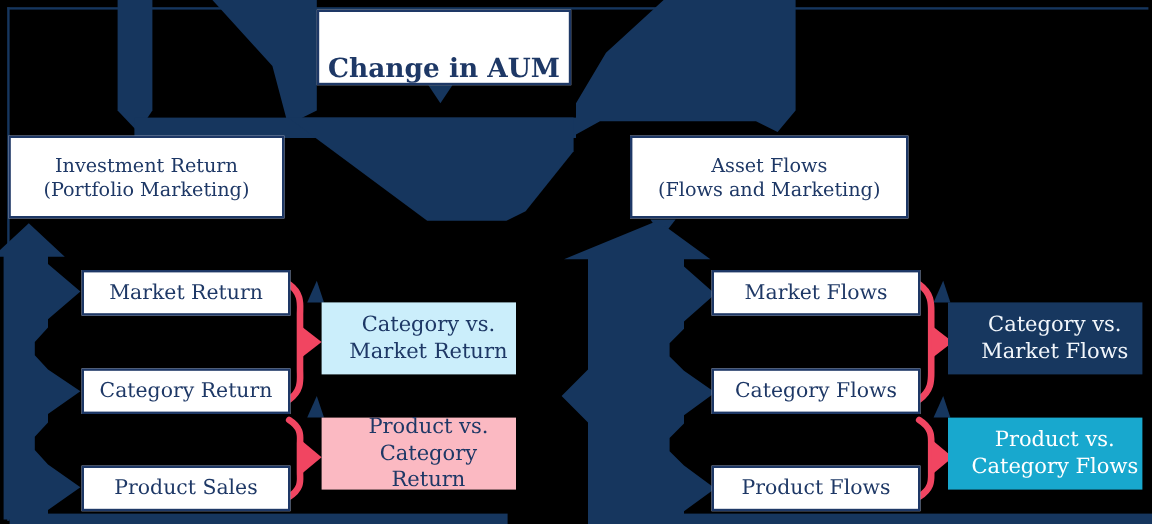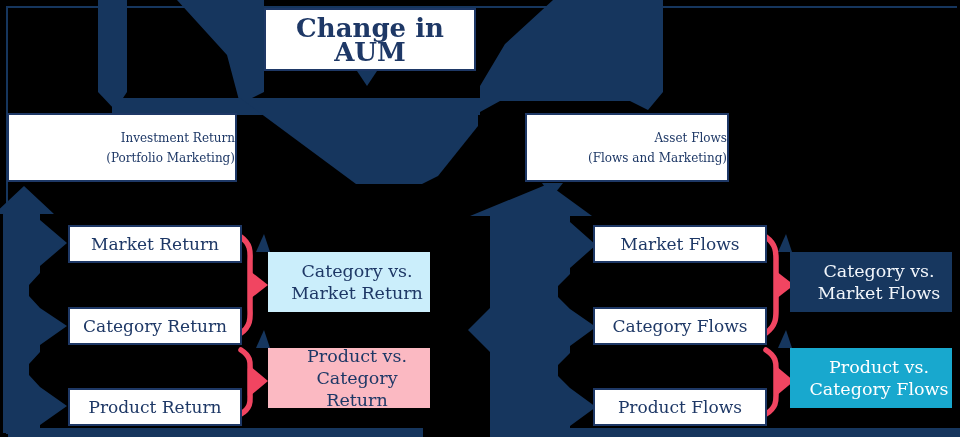--- a/index.html
+++ b/index.html
@@ -7,22 +7,22 @@
     position:relative;width:960px;height:437px;background:#000;
     overflow:hidden;font-family:"DejaVu Serif","Liberation Serif",serif;
   }
   #shapes{position:absolute;left:0;top:0;width:960px;height:437px;z-index:1;}
   .box{
     position:absolute;z-index:2;box-sizing:border-box;
     display:flex;flex-direction:column;align-items:center;justify-content:center;
     text-align:center;background:#fff;border:2px solid #1E3866;color:#1E3866;
     font-size:17px;line-height:21px;
   }
-  .title-box{font-weight:bold;font-size:26px;line-height:24px;}
-  .branch-box{font-size:12px;line-height:20px;align-items:flex-end;}
+  .title-box{font-weight:bold;font-size:22px;line-height:24px;justify-content:flex-end;}
+  .branch-box{font-size:16px;line-height:20px;}
   .comp{border:none;font-size:17.5px;line-height:22px;z-index:2;padding-left:16px;}
   .comp.light-blue{background:#CBEEFB;color:#1E3866;}
   .comp.pink{background:#FBB9C2;color:#1E3866;}
   .comp.dark-navy{background:#17375F;color:#F2F6FB;}
   .comp.teal{background:#18A8CE;color:#FFFFFF;}
   .navy{fill:#16365E;}
   .red-stroke{stroke:#F14561;stroke-width:5.5;fill:none;stroke-linecap:round;}
   .red-fill{fill:#F14561;}
 </style>
 </head>
@@ -66,33 +66,33 @@
   </svg>
 
   <div class="box title-box" style="left:264px;top:8px;width:212px;height:63px;">
     <span>Change in AUM</span>
   </div>
 
   <div class="box branch-box" style="left:7px;top:113px;width:230px;height:69px;">
     <span>Investment Return</span>
     <span>(Portfolio Marketing)</span>
   </div>
-  <div class="box branch-box" style="left:525px;top:113px;width:204px;height:69px;">
+  <div class="box branch-box" style="left:525px;top:113px;width:232px;height:69px;">
     <span>Asset Flows</span>
     <span>(Flows and Marketing)</span>
   </div>
 
   <div class="box" style="left:68px;top:225px;width:174px;height:38px;">
     <span>Market Return</span>
   </div>
   <div class="box" style="left:68px;top:307px;width:174px;height:38px;">
     <span>Category Return</span>
   </div>
   <div class="box" style="left:68px;top:388px;width:174px;height:38px;">
-    <span>Product Return</span>
+    <span>Product Sales</span>
   </div>
 
   <div class="box" style="left:593px;top:225px;width:174px;height:38px;">
     <span>Market Flows</span>
   </div>
   <div class="box" style="left:593px;top:307px;width:174px;height:38px;">
     <span>Category Flows</span>
   </div>
   <div class="box" style="left:593px;top:388px;width:174px;height:38px;">
     <span>Product Flows</span>

